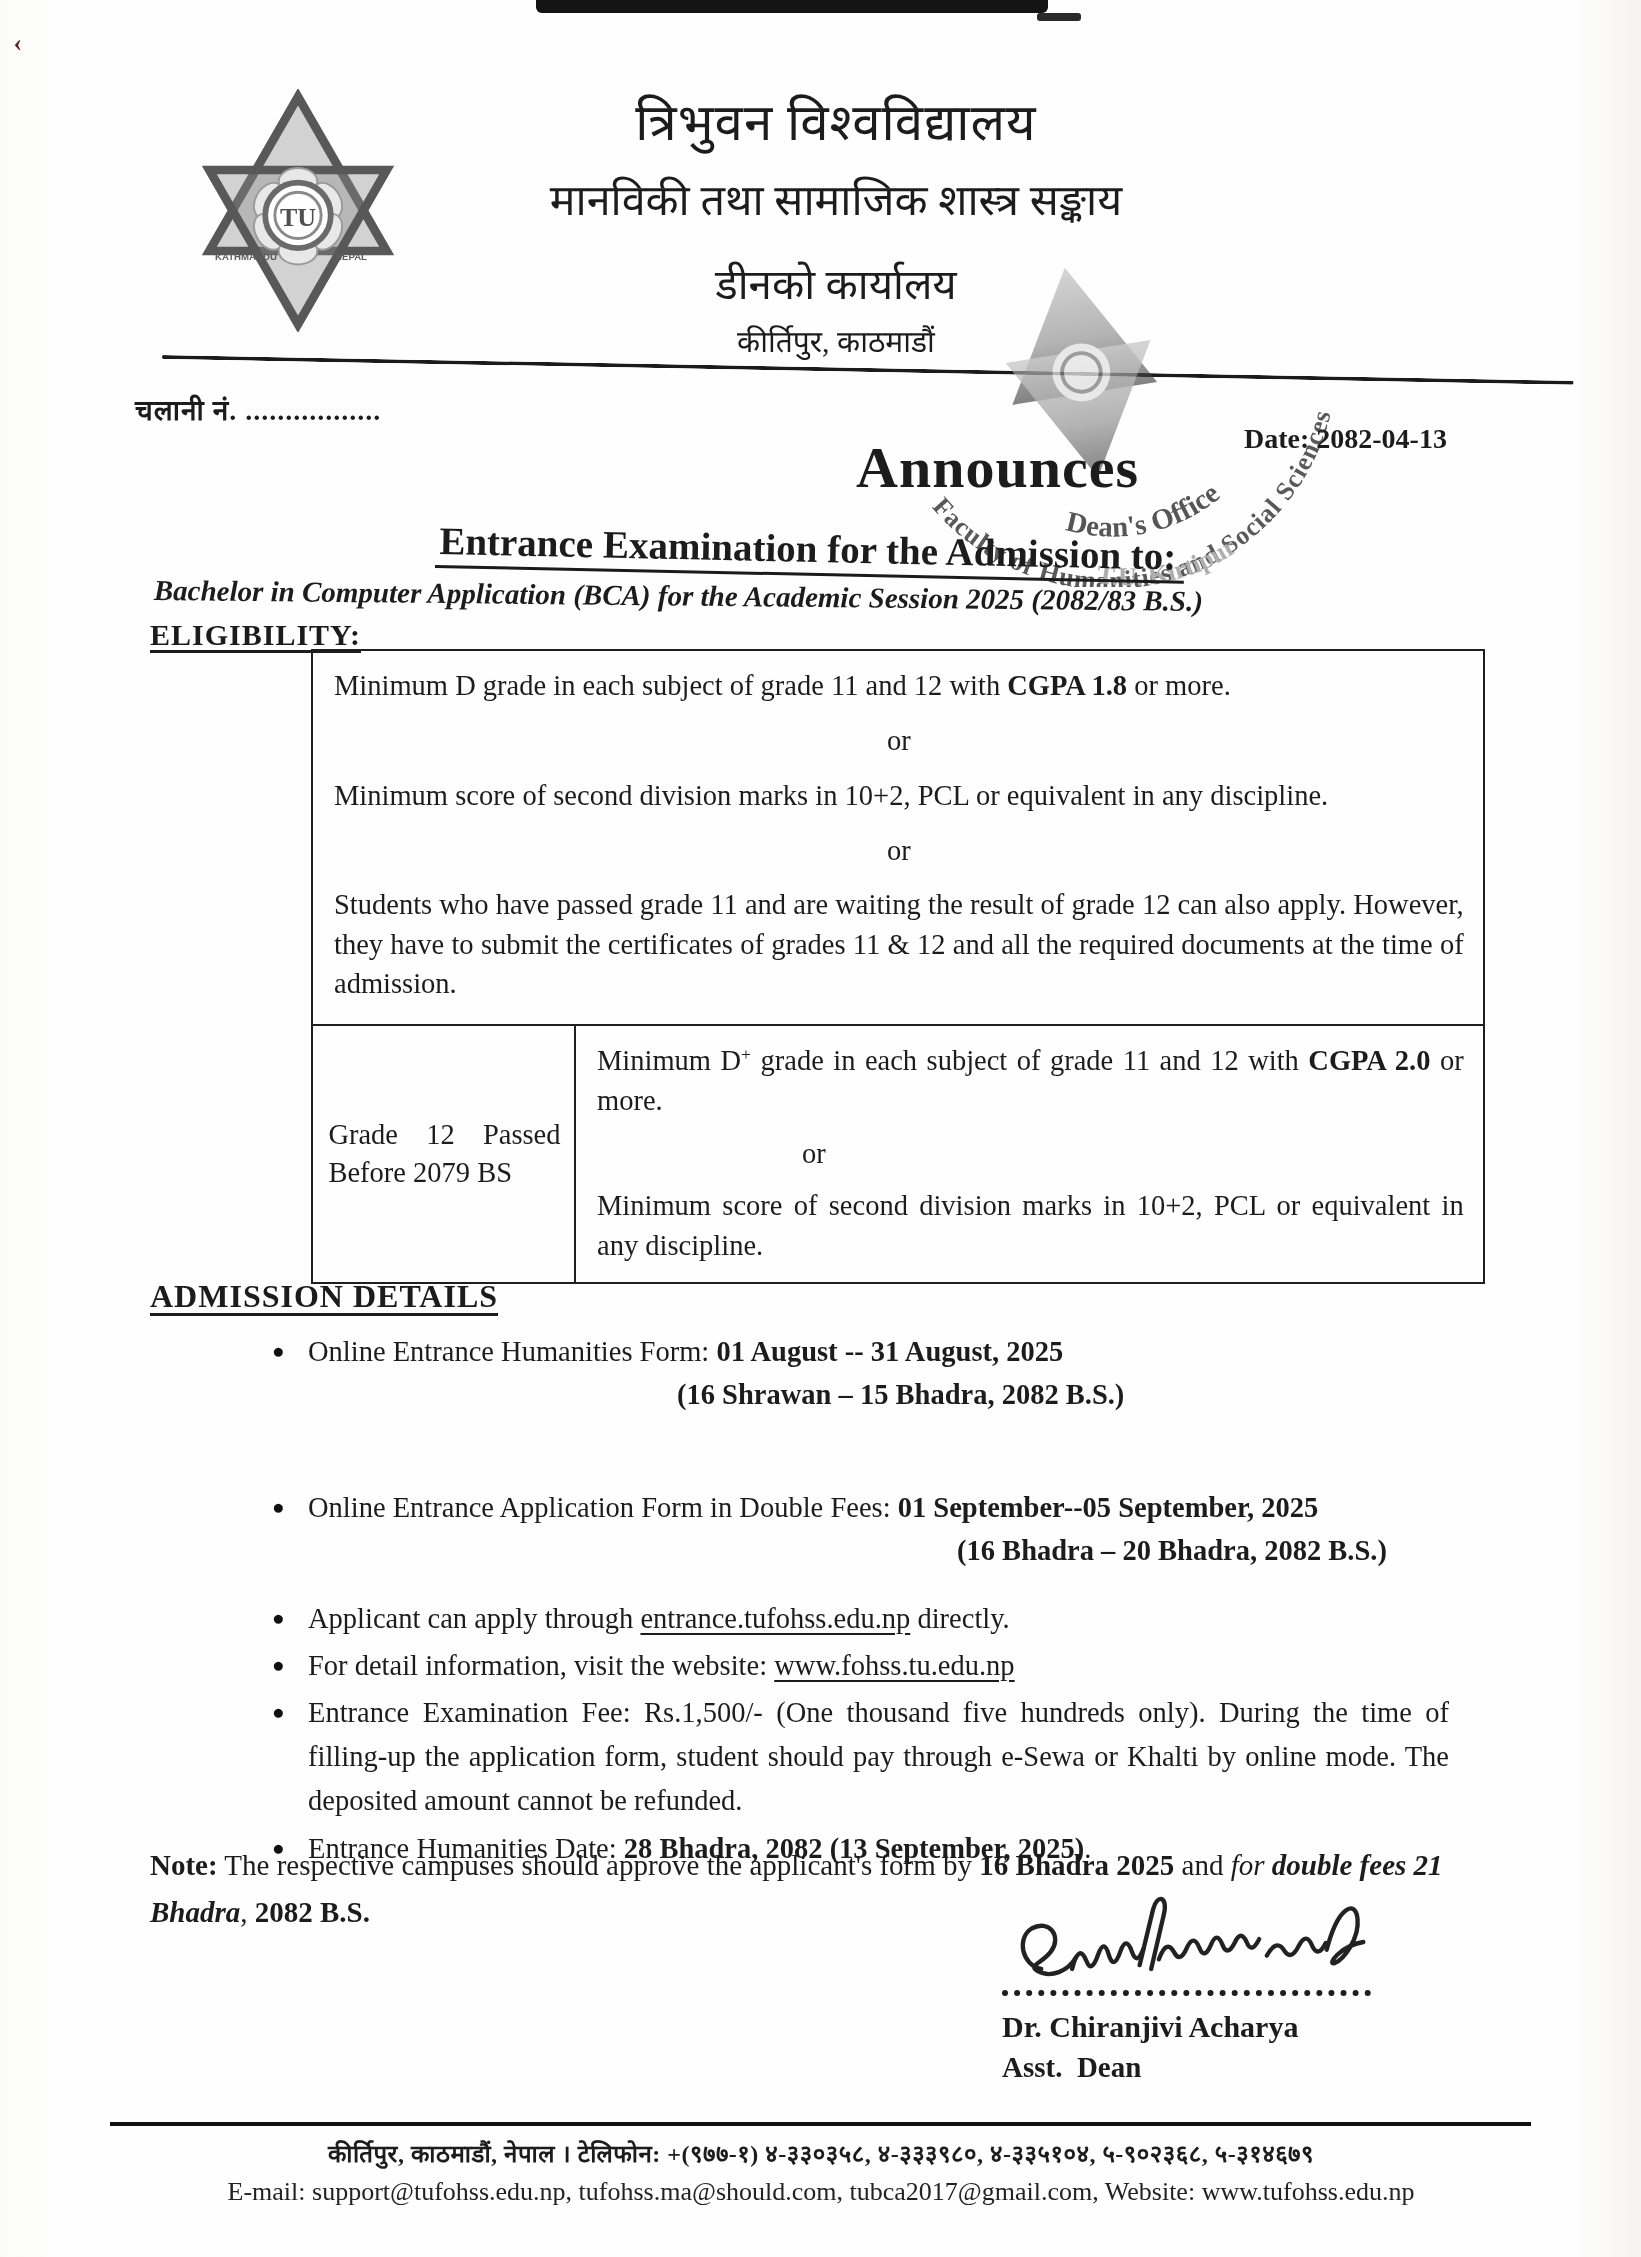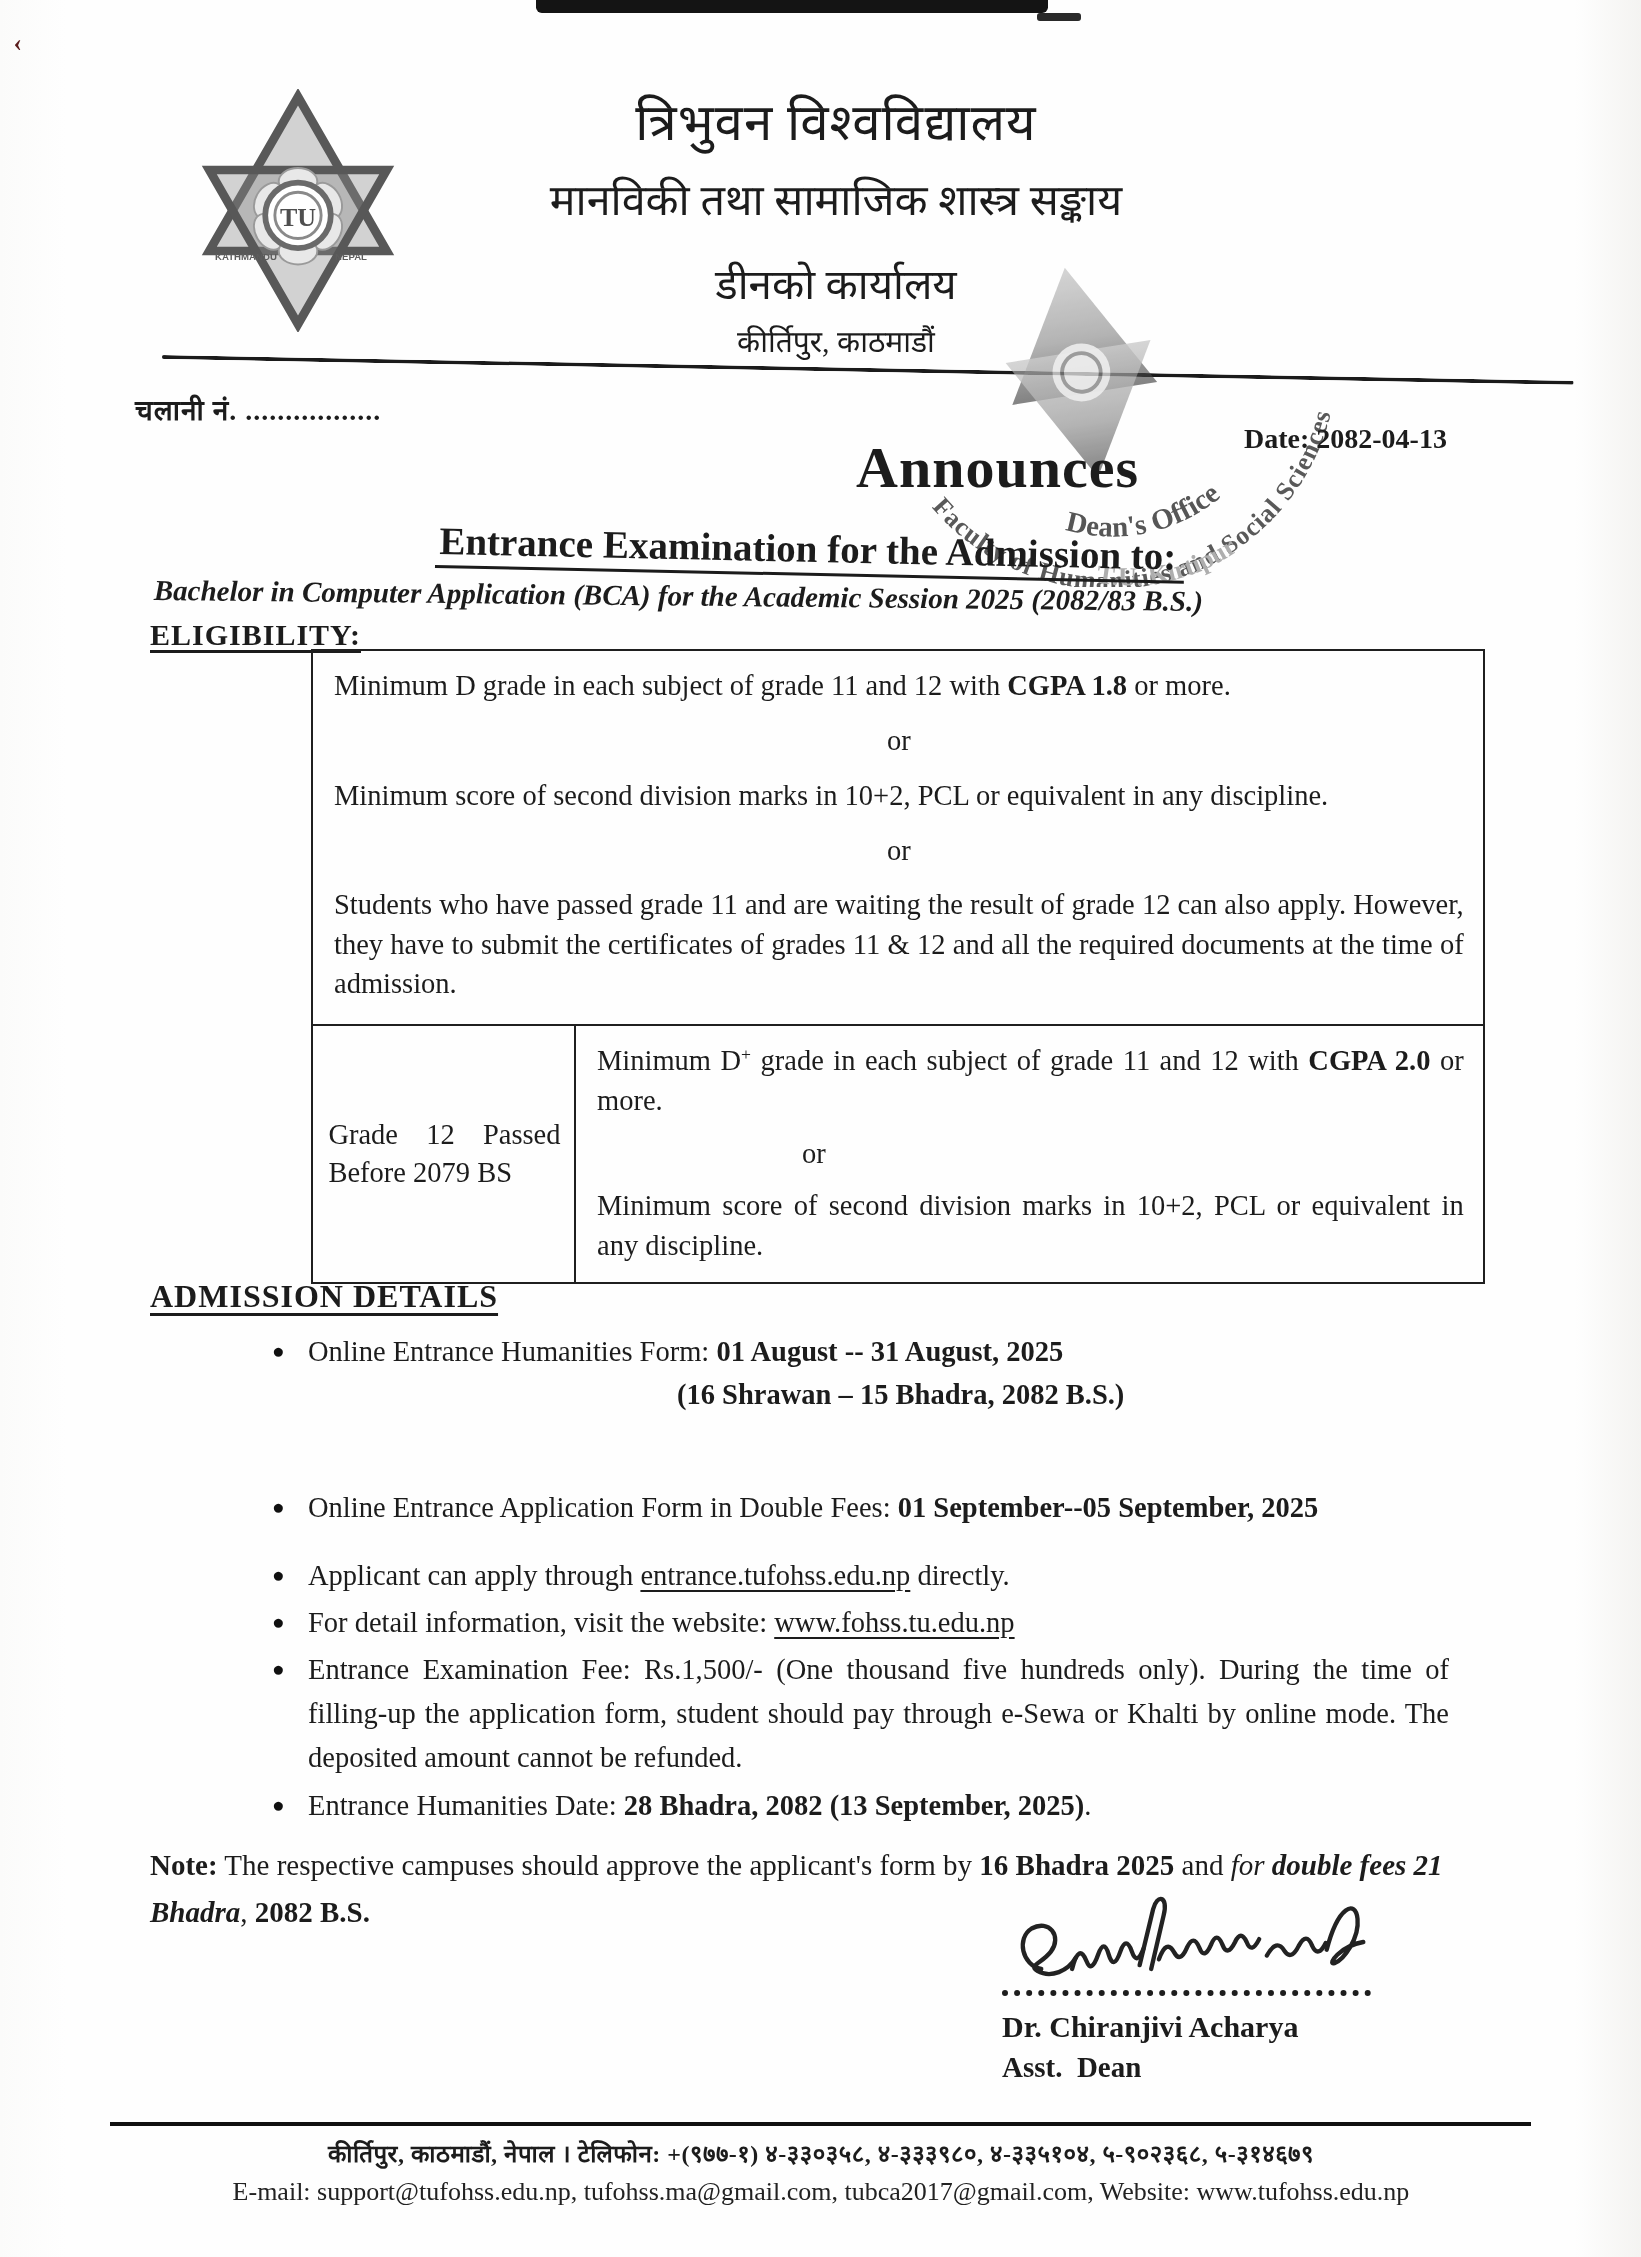--- a/index.html
+++ b/index.html
@@ -203,20 +203,21 @@
 
       <div class="b-item">
         <span class="b-dot">●</span>
         <span>Online Entrance Humanities Form: </span><span class="t-bold">01 August -- 31 August, 2025</span>
         <div class="b-line2 b1-line2">(16 Shrawan – 15 Bhadra, 2082 B.S.)</div>
       </div>
 
       <div class="b-item gap-lg">
         <span class="b-dot">●</span>
         <span>Online Entrance Application Form in Double Fees: </span><span class="t-bold">01 September--05 September, 2025</span>
+        <div class="b-line2 b2-line2">(16 Bhadra – 20 Bhadra, 2082 B.S.)</div>
       </div>
 
       <div class="b-item gap-md">
         <span class="b-dot">●</span>
         <span> Applicant can apply through </span><span class="b-link">entrance.tufohss.edu.np</span><span> directly.</span>
       </div>
 
       <div class="b-item gap-sm">
         <span class="b-dot">●</span>
         <span>For detail information, visit the website: </span><span class="b-link">www.fohss.tu.edu.np</span>
@@ -251,17 +252,17 @@
       </g>
     </svg>
     <div class="sig-dots"></div>
     <div class="sig-name">Dr. Chiranjivi Acharya</div>
     <div class="sig-title">Asst.  Dean</div>
   </div>
 
   <div class="footer-divider"></div>
   <div class="footer">
     <div class="f-line1">कीर्तिपुर, काठमाडौं, नेपाल । टेलिफोन: +(९७७-१) ४-३३०३५८, ४-३३३९८०, ४-३३५१०४, ५-९०२३६८, ५-३१४६७९</div>
-    <div class="f-line2">E-mail: support@tufohss.edu.np, tufohss.ma@gmail.com, tubca2017@gmail.com, Website: www.tufohss.edu.np</div>
+    <div class="f-line2">E-mail: support@tufohss.edu.np, tufohss.ma@should.com, tubca2017@gmail.com, Website: www.tufohss.edu.np</div>
   </div>
 
 </div>
 
 
 </body></html>

